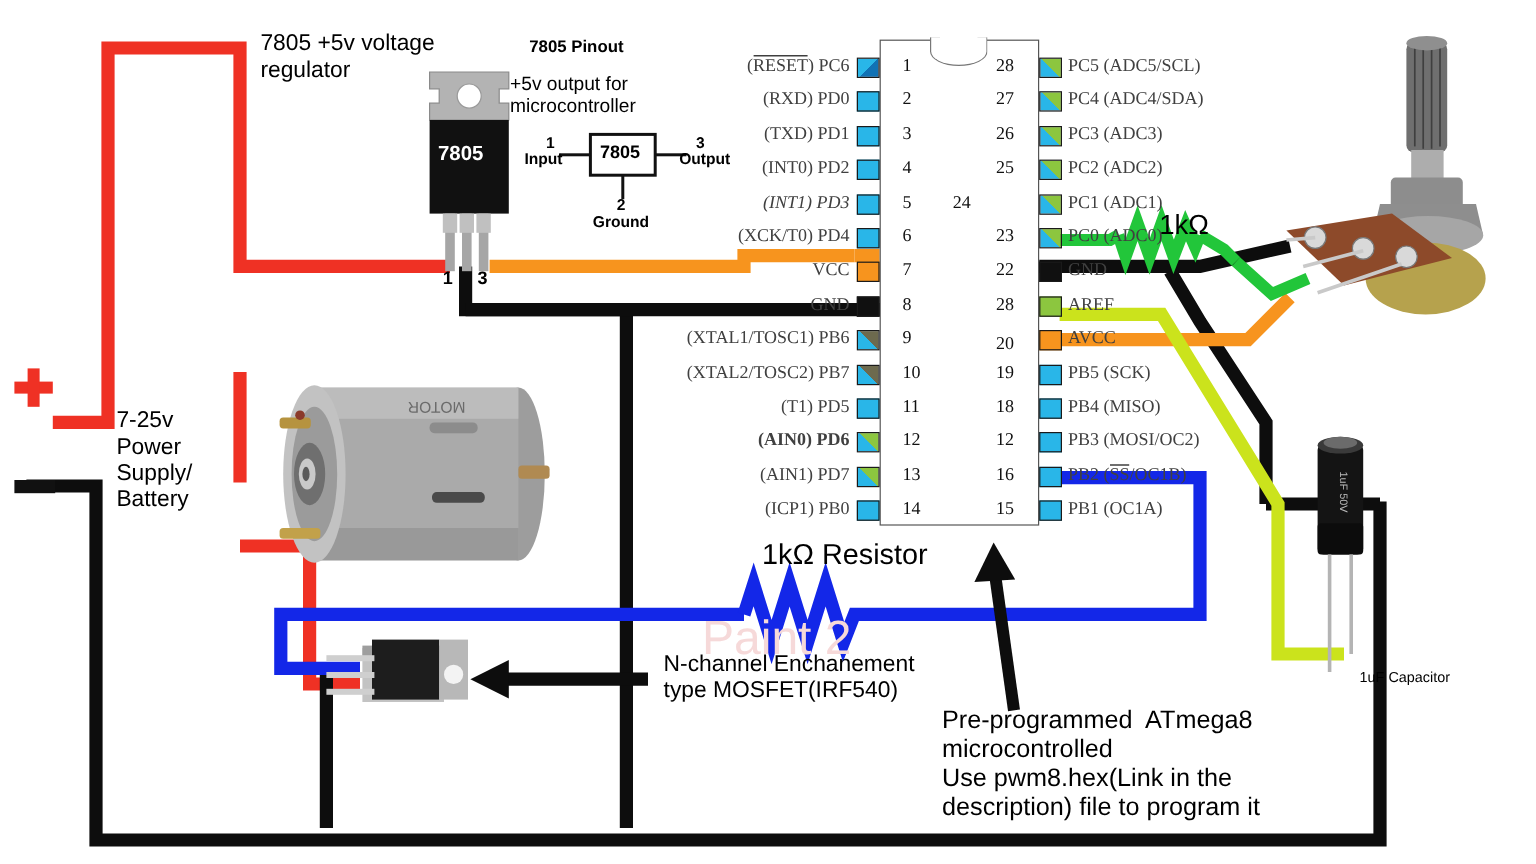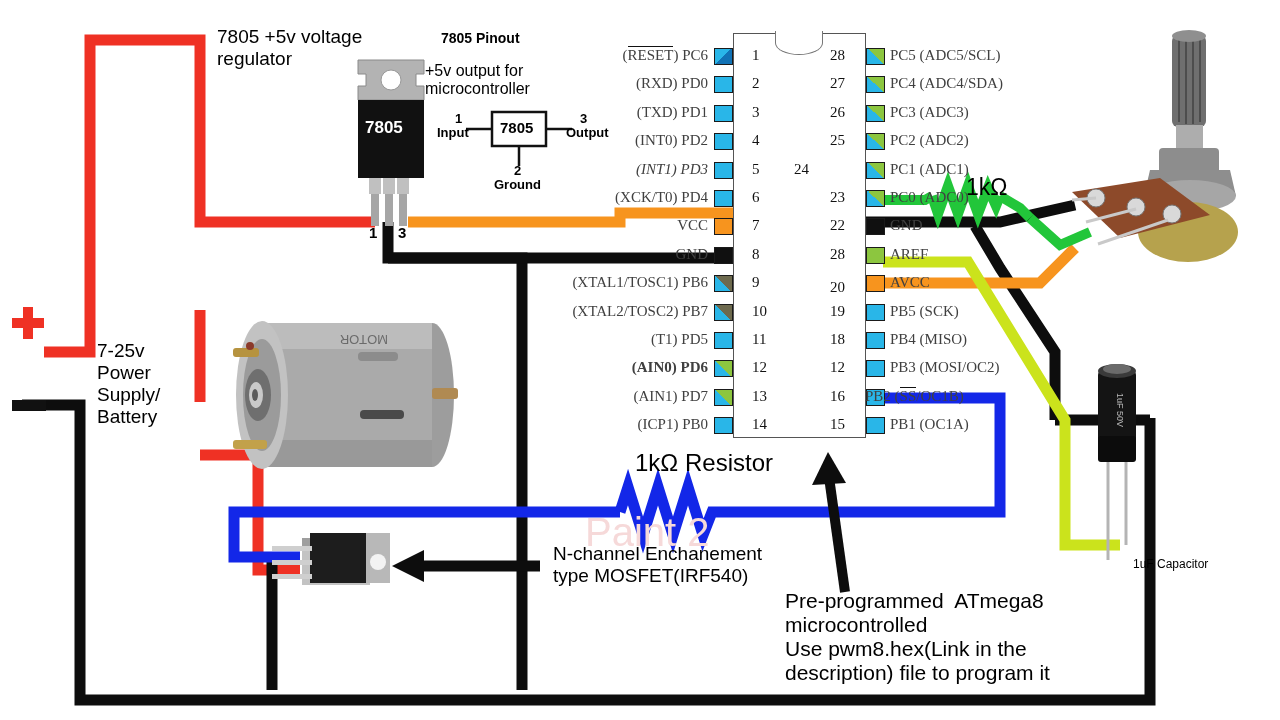--- a/index.html
+++ b/index.html
@@ -224,21 +224,21 @@
       <div class="pinpad" style="left: 866px; top: 303.6px; background: rgb(41, 182, 232);"></div>
       <div class="pinlabel" style="left: 890px; top: 302.6px;">PB5 (SCK)</div>
       <div class="pinnum" style="left: 830px; top: 302.6px;">19</div>
       <div class="pinpad" style="left: 866px; top: 332px; background: rgb(41, 182, 232);"></div>
       <div class="pinlabel" style="left: 890px; top: 331px;">PB4 (MISO)</div>
       <div class="pinnum" style="left: 830px; top: 331px;">18</div>
       <div class="pinpad" style="left: 866px; top: 360.4px; background: rgb(41, 182, 232);"></div>
       <div class="pinlabel" style="left: 890px; top: 359.4px;">PB3 (MOSI/OC2)</div>
       <div class="pinnum" style="left: 830px; top: 359.4px;">12</div>
       <div class="pinpad" style="left: 866px; top: 388.8px; background: rgb(41, 182, 232);"></div>
-      <div class="pinlabel" style="left: 865px; top: 387.8px; text-align: right;">PB2 (<span style="border-top:1.3px solid #111;">SS</span>/OC1B)</div>
+      <div class="pinlabel" style="left: 890px; top: 387.8px; text-align: right;">PB2 (<span style="border-top:1.3px solid #111;">SS</span>/OC1B)</div>
       <div class="pinnum" style="left: 830px; top: 387.8px;">16</div>
       <div class="pinpad" style="left: 866px; top: 417.2px; background: rgb(41, 182, 232);"></div>
       <div class="pinlabel" style="left: 890px; top: 416.2px;">PB1 (OC1A)</div>
       <div class="pinnum" style="left: 830px; top: 416.2px;">15</div>
     </div>
 
   <svg class="layer" viewBox="0 0 1280 720">
     <g>
       <ellipse cx="432" cy="395" rx="22" ry="72" fill="#9d9d9d"></ellipse>
       <rect x="262" y="323" width="170" height="144" fill="#aaaaaa"></rect>

